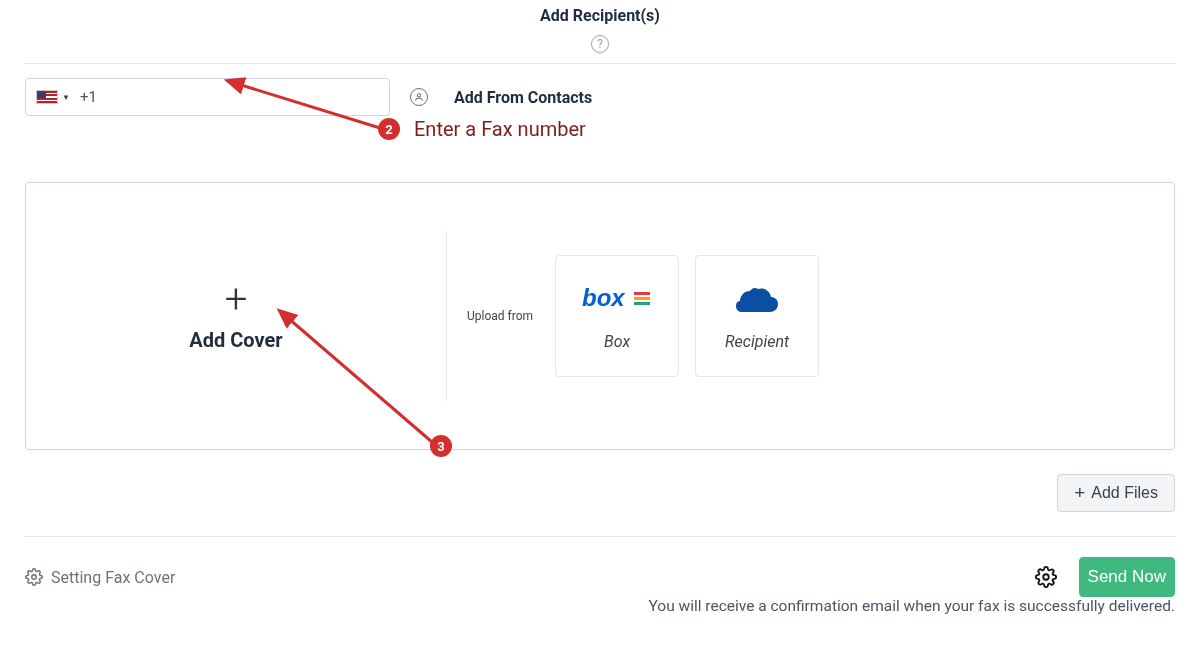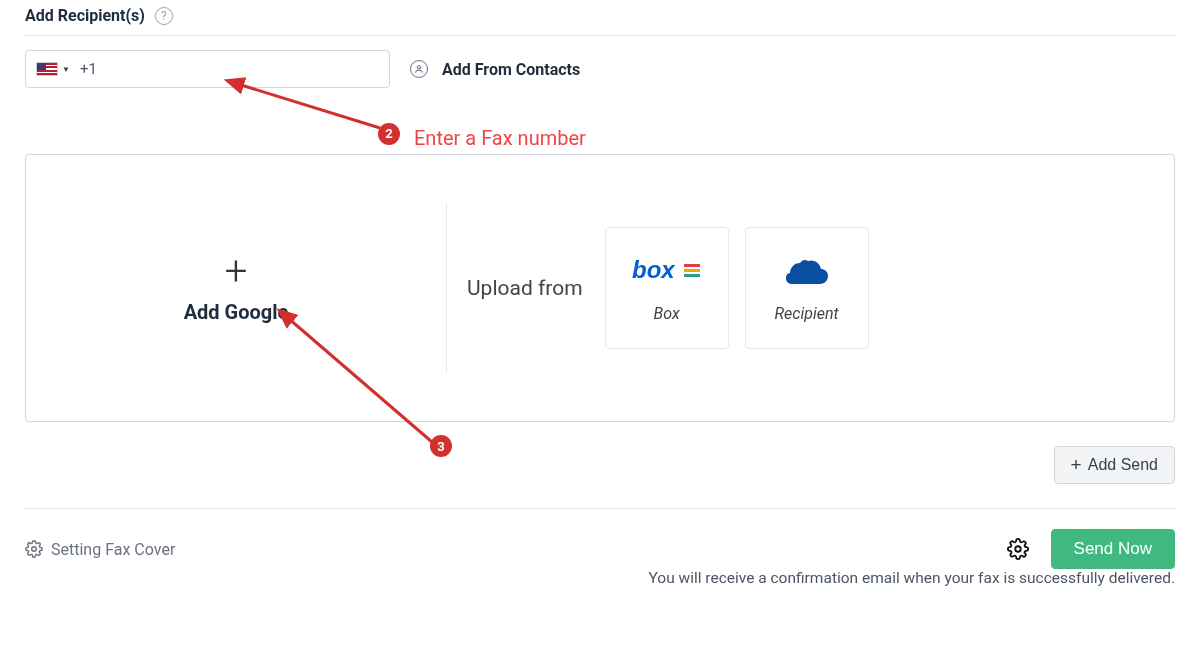--- a/index.html
+++ b/index.html
@@ -11,20 +11,21 @@
     height: 648px;
     position: relative;
     padding: 0 25px;
   }
   .section-header {
     display: flex;
     align-items: center;
     gap: 10px;
     padding: 6px 0 10px 0;
     border-bottom: 1px solid #e5e7eb;
+    flex-direction: column;
   }
   .section-header h3 {
     font-size: 16px;
     font-weight: 700;
     color: #1f2d3d;
   }
   .help-icon {
     width: 18px; height: 18px;
     border: 1.5px solid #9ca3af;
     border-radius: 50%;
@@ -88,21 +89,21 @@
   }
   .phone-input input {
     border: none;
     outline: none;
     flex: 1;
     font-size: 15px;
   }
   .contacts-link {
     display: flex;
     align-items: center;
-    gap: 14px;
+    gap: 26px;
     cursor: pointer;
   }
   .person-circle {
     width: 18px; height: 18px;
     border: 1.5px solid #6b7280;
     border-radius: 50%;
     display: flex; align-items: center; justify-content: center;
   }
   .person-circle svg { width: 10px; height: 10px; }
   .contacts-link span {
@@ -122,22 +123,21 @@
     color: #fff;
     font-size: 13px;
     font-weight: 700;
   }
   .ann2 {
     left: 378px; top: 117px;
     display: flex; align-items: center; gap: 14px;
   }
   .ann2 .label {
     font-size: 20px;
-    color: #ef4444;
-    margin-top: 9px;
+    color: #7f1d1d;
   }
   .ann3 {
     left: 430px; top: 435px;
   }
   .arrow-svg {
     position: absolute;
     pointer-events: none;
   }
   .upload-box {
     margin-top: 66px;
@@ -172,21 +172,21 @@
     background: #e5e7eb;
   }
   .upload-from {
     flex: 1;
     display: flex;
     align-items: center;
     padding: 0 20px;
     gap: 18px;
   }
   .upload-from .uf-label {
-    font-size: 21px;
+    font-size: 12px;
     color: #444;
     margin-right: 4px;
     white-space: nowrap;
   }
   .providers {
     display: flex;
     gap: 16px;
   }
   .provider {
     width: 124px;
@@ -228,21 +228,21 @@
     background: #f3f4f6;
     font-size: 16px;
     cursor: pointer;
     color: #374151;
   }
   .btn-primary {
     background: #3fb980;
     border-color: #3fb980;
     color: #fff;
     font-weight: 500;
-    padding: 0 22px;
+    padding: 0 8px;
     height: 40px;
     font-size: 17px;
   }
   .footer-row {
     display: flex;
     align-items: center;
     justify-content: space-between;
     margin-top: 20px;
   }
   .setting-cover {
@@ -301,21 +301,21 @@
       <marker id="ah1" markerWidth="8" markerHeight="8" refX="2" refY="3" orient="auto">
         <path d="M0,0 L0,6 L7,3 z" fill="#d32f2f"></path>
       </marker>
     </defs>
   <line x1="160" y1="58" x2="18" y2="14" stroke="#d32f2f" stroke-width="3" marker-end="url(#ah1)"></line>
 </svg>
 
 <div class="upload-box">
   <div class="add-files">
     <span class="plus">+</span>
-    <span class="label">Add Google</span>
+    <span class="label">Add Cover</span>
   </div>
   <div class="vdiv"></div>
   <div class="upload-from">
     <span class="uf-label">Upload from</span>
     <div class="providers">
       <div class="provider">
         <span class="icon">
           <svg width="70" height="26" viewBox="0 0 70 26">
             <text x="0" y="20" font-family="Arial" font-weight="900" font-size="24" fill="#0061d5">box</text>
             <rect x="52" y="6" width="16" height="3" fill="#e63946"></rect>
@@ -345,21 +345,21 @@
       <marker id="ah2" markerWidth="8" markerHeight="8" refX="2" refY="3" orient="auto">
         <path d="M0,0 L0,6 L7,3 z" fill="#d32f2f"></path>
       </marker>
     </defs>
   <line x1="162" y1="142" x2="18" y2="18" stroke="#d32f2f" stroke-width="3" marker-end="url(#ah2)"></line>
 </svg>
 
 <div class="add-text-row">
   <button class="btn">
     <span style="font-size:19px;">+</span>
-    <span>Add Send</span>
+    <span>Add Files</span>
   </button>
 </div>
 
 <div class="footer-row">
   <div class="setting-cover">
     <svg width="18" height="18" viewBox="0 0 24 24" fill="none" stroke="#6b7280" stroke-width="2">
         <circle cx="12" cy="12" r="3"></circle>
         <path d="M19.4 15a1.7 1.7 0 0 0 .34 1.87l.06.06a2 2 0 1 1-2.83 2.83l-.06-.06a1.7 1.7 0 0 0-1.87-.34 1.7 1.7 0 0 0-1 1.56V21a2 2 0 1 1-4 0v-.09a1.7 1.7 0 0 0-1-1.56 1.7 1.7 0 0 0-1.87.34l-.06.06a2 2 0 1 1-2.83-2.83l.06-.06a1.7 1.7 0 0 0 .34-1.87 1.7 1.7 0 0 0-1.56-1H3a2 2 0 1 1 0-4h.09a1.7 1.7 0 0 0 1.56-1 1.7 1.7 0 0 0-.34-1.87l-.06-.06a2 2 0 1 1 2.83-2.83l.06.06a1.7 1.7 0 0 0 1.87.34H9a1.7 1.7 0 0 0 1-1.56V3a2 2 0 1 1 4 0v.09a1.7 1.7 0 0 0 1 1.56 1.7 1.7 0 0 0 1.87-.34l.06-.06a2 2 0 1 1 2.83 2.83l-.06.06a1.7 1.7 0 0 0-.34 1.87V9a1.7 1.7 0 0 0 1.56 1H21a2 2 0 1 1 0 4h-.09a1.7 1.7 0 0 0-1.56 1z"></path>
       </svg>
     <span>Setting Fax Cover</span>

